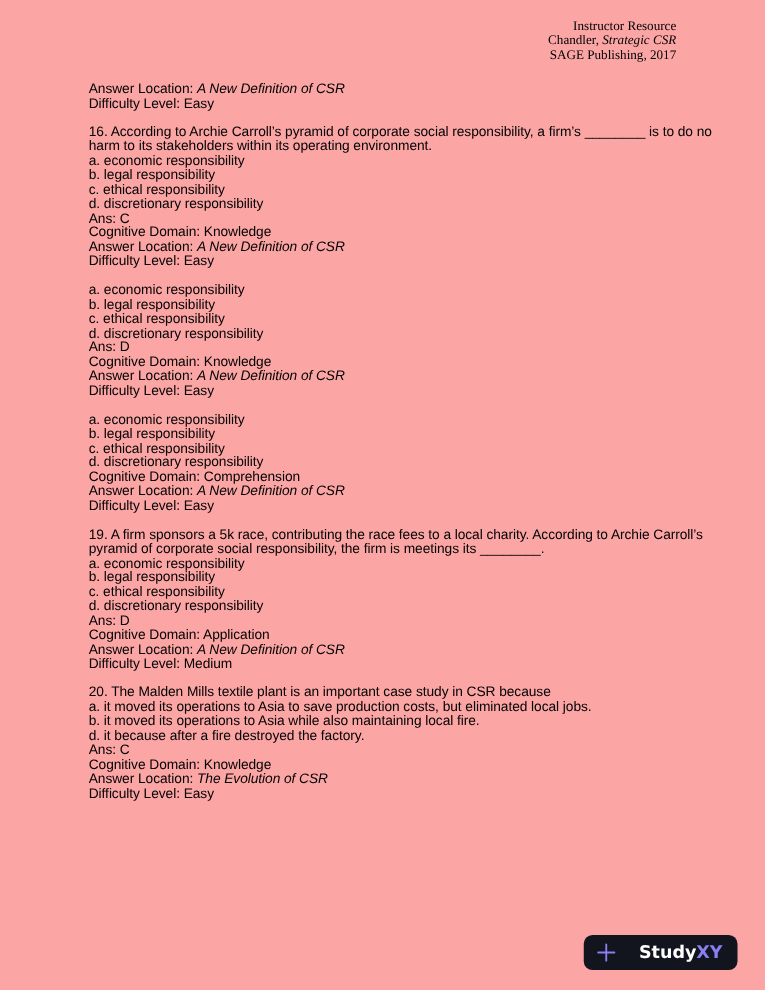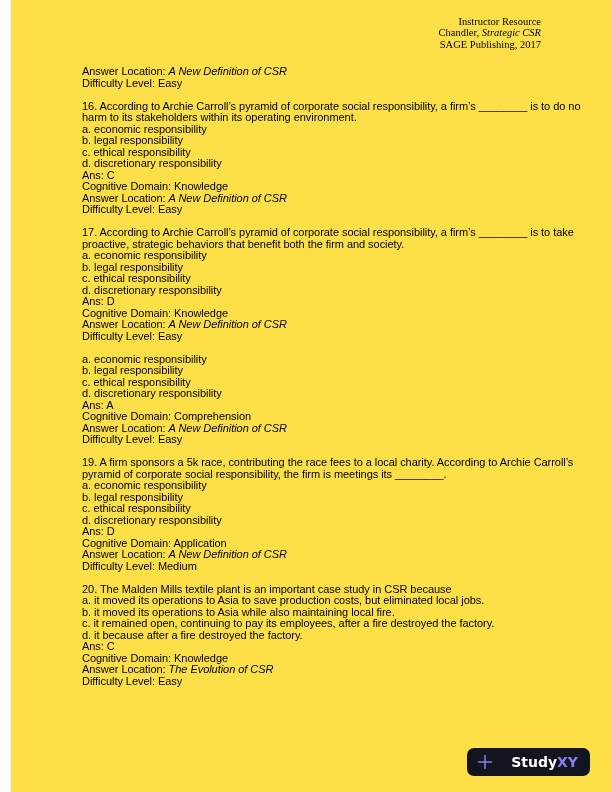--- a/index.html
+++ b/index.html
@@ -8,22 +8,21 @@
     width: 612px;
     height: 792px;
     position: relative;
     overflow: hidden;
     font-family: "Liberation Sans", sans-serif;
     color: #000000;
   }
   .page {
     position: absolute;
     inset: 0;
-    background: #fde047;
-    margin-left: 11px;
+    background: #fca5a5;
   }
   
   .doc-header {
     position: absolute;
     top: 16px;
     right: 71px;
     text-align: right;
     font-family: "Liberation Serif", serif;
     font-size: 10.5px;
     line-height: 11.3px;
@@ -93,38 +92,35 @@
       <div class="line">b. legal responsibility</div>
       <div class="line">c. ethical responsibility</div>
       <div class="line">d. discretionary responsibility</div>
       <div class="line">Ans: C</div>
       <div class="line">Cognitive Domain: Knowledge</div>
       <div class="line"><span>Answer Location: </span><span class="italic">A New Definition of CSR</span></div>
       <div class="line">Difficulty Level: Easy</div>
     </section>
 
     <section class="block">
-      <div class="stem">17. According to Archie Carroll’s pyramid of corporate social responsibility, a firm’s ________ is to take
-proactive, strategic behaviors that benefit both the firm and society.</div>
       <div class="line">a. economic responsibility</div>
       <div class="line">b. legal responsibility</div>
       <div class="line">c. ethical responsibility</div>
       <div class="line">d. discretionary responsibility</div>
       <div class="line">Ans: D</div>
       <div class="line">Cognitive Domain: Knowledge</div>
       <div class="line"><span>Answer Location: </span><span class="italic">A New Definition of CSR</span></div>
       <div class="line">Difficulty Level: Easy</div>
     </section>
 
     <section class="block">
       <div class="line">a. economic responsibility</div>
       <div class="line">b. legal responsibility</div>
       <div class="line">c. ethical responsibility</div>
       <div class="line">d. discretionary responsibility</div>
-      <div class="line">Ans: A</div>
       <div class="line">Cognitive Domain: Comprehension</div>
       <div class="line"><span>Answer Location: </span><span class="italic">A New Definition of CSR</span></div>
       <div class="line">Difficulty Level: Easy</div>
     </section>
 
     <section class="block">
       <div class="stem">19. A firm sponsors a 5k race, contributing the race fees to a local charity. According to Archie Carroll’s
 pyramid of corporate social responsibility, the firm is meetings its ________.</div>
       <div class="line">a. economic responsibility</div>
       <div class="line">b. legal responsibility</div>
@@ -133,21 +129,20 @@
       <div class="line">Ans: D</div>
       <div class="line">Cognitive Domain: Application</div>
       <div class="line"><span>Answer Location: </span><span class="italic">A New Definition of CSR</span></div>
       <div class="line">Difficulty Level: Medium</div>
     </section>
 
     <section class="block">
       <div class="stem">20. The Malden Mills textile plant is an important case study in CSR because</div>
       <div class="line">a. it moved its operations to Asia to save production costs, but eliminated local jobs.</div>
       <div class="line">b. it moved its operations to Asia while also maintaining local fire.</div>
-      <div class="line">c. it remained open, continuing to pay its employees, after a fire destroyed the factory.</div>
       <div class="line">d. it because after a fire destroyed the factory.</div>
       <div class="line">Ans: C</div>
       <div class="line">Cognitive Domain: Knowledge</div>
       <div class="line"><span>Answer Location: </span><span class="italic">The Evolution of CSR</span></div>
       <div class="line">Difficulty Level: Easy</div>
     </section>
 
   </div>
 
   <div class="brand-badge" style="background: rgb(19, 21, 30);">

